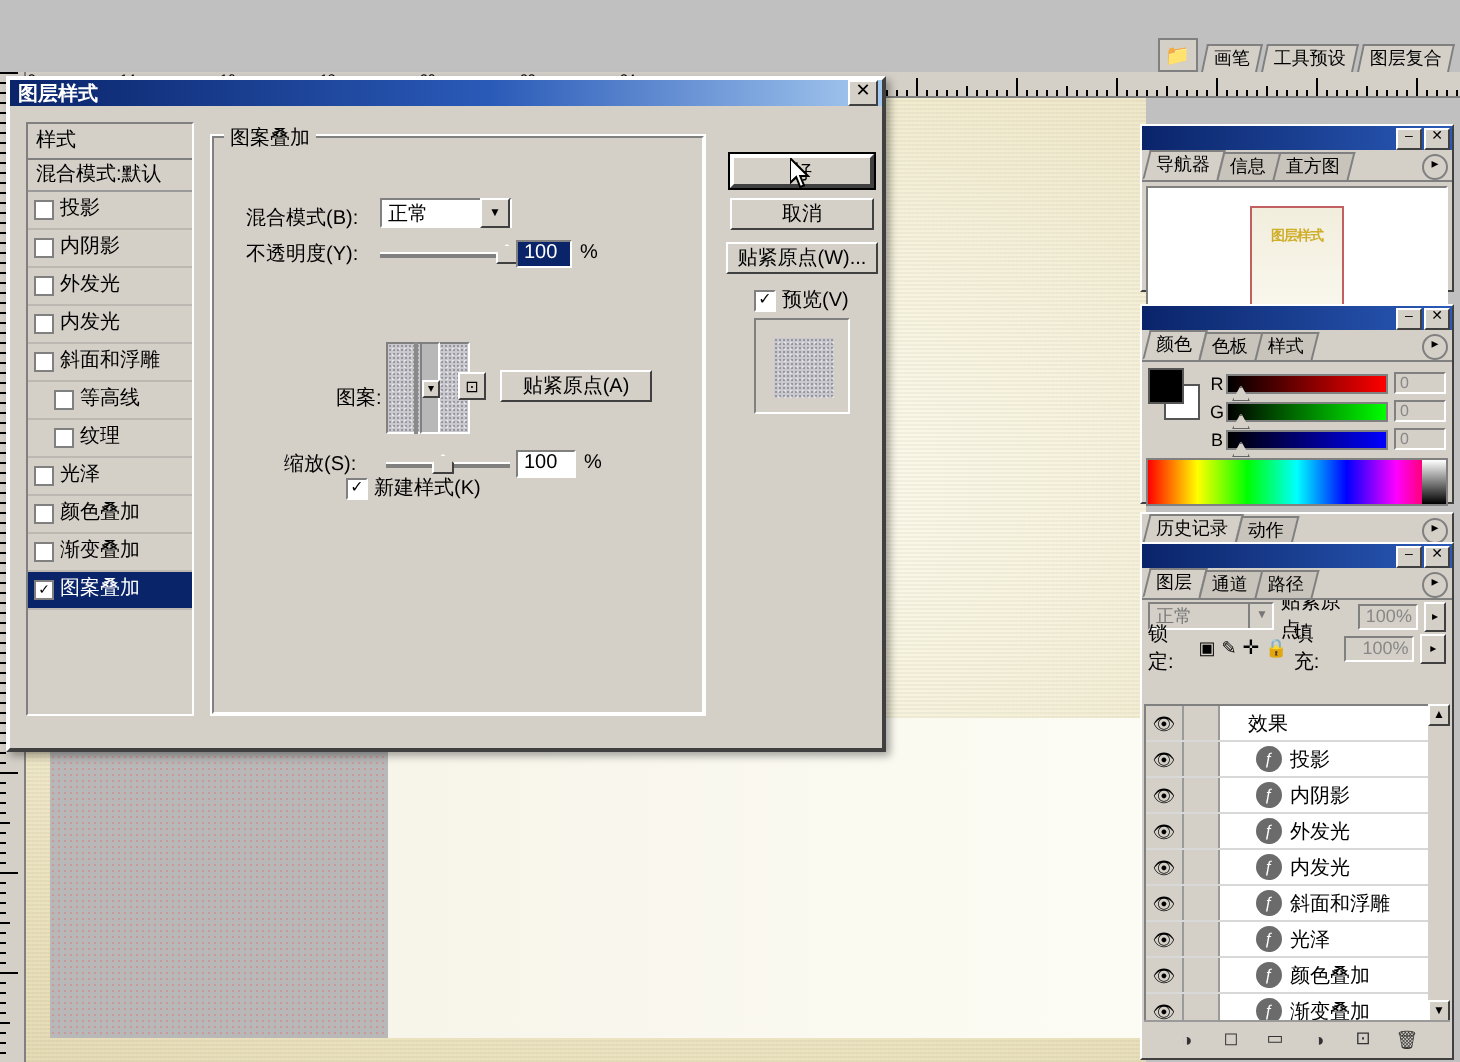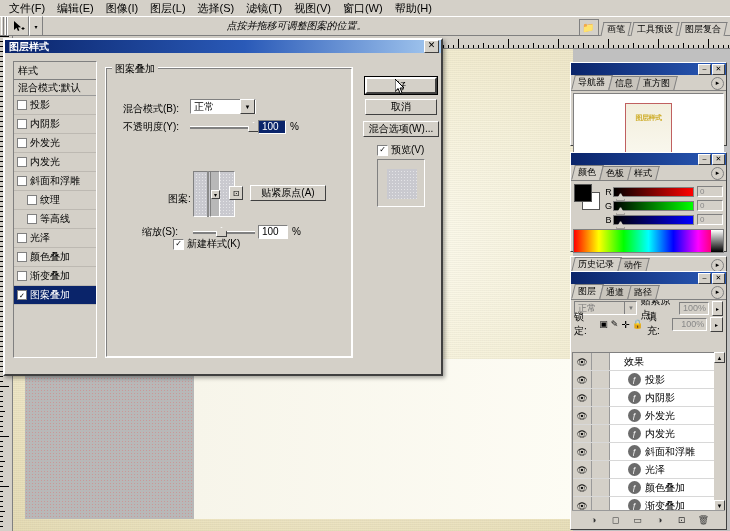--- a/index.html
+++ b/index.html
@@ -204,46 +204,22 @@
   .scrollbar{position:absolute;right:1px;top:80px;bottom:18px;width:11px;background:#d4d0c8;}
   .sb-btn{width:11px;height:11px;background:#d4d0c8;border:1px solid;
     border-color:#fff #404040 #404040 #fff;font-size:6px;display:flex;
     align-items:center;justify-content:center;box-sizing:border-box;}
 </style>
 </head>
 <body>
 
 <div id="app">
 
-  <div class="menubar">
-    <div class="mi">文件(F)</div>
-    <div class="mi">编辑(E)</div>
-    <div class="mi">图像(I)</div>
-    <div class="mi">图层(L)</div>
-    <div class="mi">选择(S)</div>
-    <div class="mi">滤镜(T)</div>
-    <div class="mi">视图(V)</div>
-    <div class="mi">窗口(W)</div>
-    <div class="mi">帮助(H)</div>
-  </div>
-
-
-  <div class="optbar">
-    <div class="gripper"></div>
-    <div class="toolbtn">
-      <svg width="13" height="13" viewBox="0 0 13 13">
-          <path d="M2 1 L2 10 L4.5 7.8 L6 11 L7.4 10.3 L6 7.4 L9 7.2 Z" fill="#000"></path>
-          <path d="M9.5 8.5h3M11 7v3" stroke="#000" stroke-width="1"></path>
-        </svg>
-    </div>
-    <div class="toolbtn small">
-      <span style="font-size:6px">▾</span>
-    </div>
-    <div class="opt-hint">点按并拖移可调整图案的位置。</div>
-  </div>
+
+
 
   <div class="wellarea">
     <div class="wellicon">📁</div>
     <div class="welltab"><span>画笔</span></div>
     <div class="welltab"><span>工具预设</span></div>
     <div class="welltab"><span>图层复合</span></div>
   </div>
 
   <div class="ruler-h" id="rh">
       <div class="tick" style="left: 0px; width: 1px; height: 9px; bottom: 0px;"></div>
@@ -540,25 +516,25 @@
         <div class="st-item">
           <span class="cb"></span>
           <span>内发光</span>
         </div>
         <div class="st-item">
           <span class="cb"></span>
           <span>斜面和浮雕</span>
         </div>
         <div class="st-item sub">
           <span class="cb"></span>
+          <span>等高线</span>
+        </div>
+        <div class="st-item sub">
+          <span class="cb"></span>
           <span>纹理</span>
-        </div>
-        <div class="st-item sub">
-          <span class="cb"></span>
-          <span>等高线</span>
         </div>
         <div class="st-item">
           <span class="cb"></span>
           <span>光泽</span>
         </div>
         <div class="st-item">
           <span class="cb"></span>
           <span>颜色叠加</span>
         </div>
         <div class="st-item">
@@ -602,21 +578,21 @@
       <div class="numbox" style="position:absolute;left:253px;top:172px;width:30px;">100</div>
       <div style="position:absolute;left:287px;top:173px;" class="lbl">%</div>
 
       <div class="chk" style="position:absolute;left:168px;top:184px;">
         <span class="box">✓</span>
         <span>新建样式(K)</span>
       </div>
 
       <div class="btn def" style="position:absolute;left:360px;top:24px;width:72px;height:17px;">好</div>
       <div class="btn" style="position:absolute;left:360px;top:46px;width:72px;height:16px;">取消</div>
-      <div class="btn" style="position:absolute;left:358px;top:68px;width:76px;height:16px;">混合选项(W)...</div>
+      <div class="btn" style="position:absolute;left:358px;top:68px;width:76px;height:16px;">贴紧原点(W)...</div>
       <div class="chk" style="position:absolute;left:372px;top:90px;">
         <span class="box">✓</span>
         <span>预览(V)</span>
       </div>
       <div class="sunken patswatch" style="position:absolute;left:372px;top:106px;width:48px;height:48px;background:#d4d0c8;">
         <div class="patswatch" style="position:absolute;left:9px;top:9px;width:30px;height:30px;"></div>
       </div>
 
       <svg class="cursor" style="left:390px;top:26px;" viewBox="0 0 11 16">
         <path d="M0 0 L0 12.5 L3.1 9.5 L5.1 14.5 L7 13.7 L5.1 9 L9 9 Z" fill="#fff" stroke="#000" stroke-width="1"></path>

